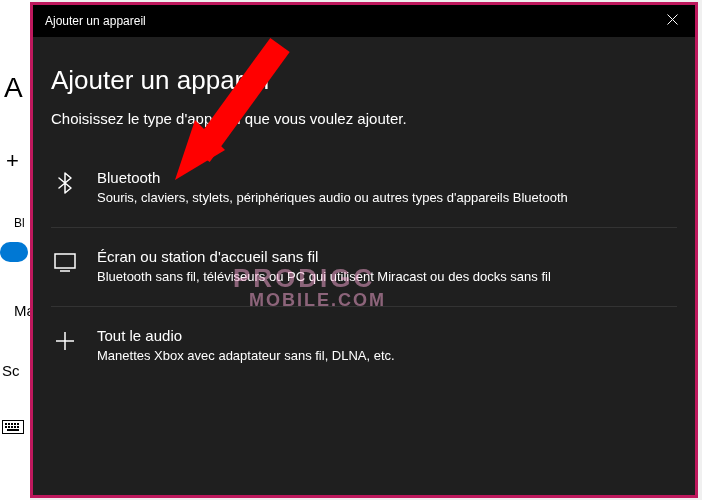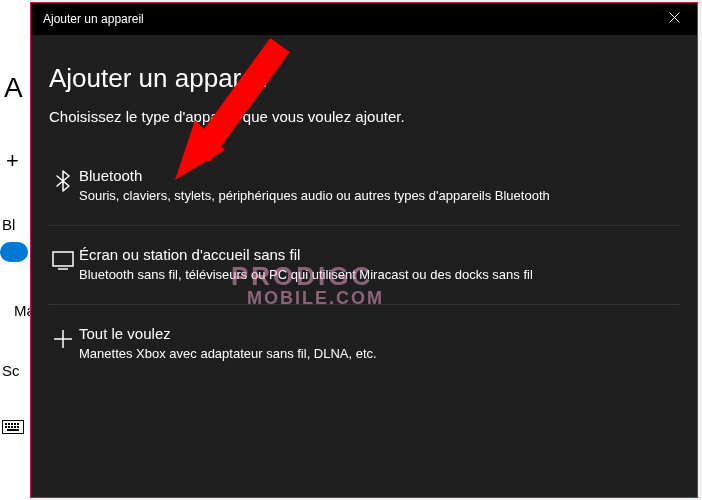--- a/index.html
+++ b/index.html
@@ -24,34 +24,34 @@
     background: #fff;
     color: #000;
   }
   .bg-text {
     position: absolute;
     font-size: 28px;
     font-weight: 400;
   }
   .bg-text.t1 { top: 72px; left: 4px; }
   .bg-text.plus-small { top: 148px; left: 6px; font-size: 22px; }
-  .bg-text.bl { top: 216px; left: 2px; font-size: 15px; }
+  .bg-text.bl { top: 216px; left: 14px; font-size: 12px; }
   .bg-toggle { position: absolute; top: 242px; left: 0; width: 28px; height: 20px; background: #0078d4; border-radius: 10px; }
   .bg-text.ma { top: 302px; left: 14px; font-size: 15px; }
   .bg-text.sc { top: 362px; left: 2px; font-size: 15px; text-align: center; }
   .bg-keyboard { position: absolute; top: 420px; left: 2px; }
 
   .dialog {
     position: absolute;
     left: 30px;
     top: 2px;
     width: 668px;
     height: 496px;
     background: #1f1f1f;
-    border: 1px solid #be185d;
+    border: 3px solid #be185d;
     color: #fff;
   }
   .titlebar {
     height: 32px;
     background: #000;
     display: flex;
     align-items: center;
     padding: 0 12px;
     font-size: 12px;
     position: relative;
@@ -85,21 +85,21 @@
   .subheading {
     font-size: 15px;
     color: #fff;
     margin-bottom: 28px;
   }
 
   .option {
     display: flex;
     align-items: flex-start;
     padding: 14px 0;
-    gap: 2px;
+    gap: 18px;
     cursor: pointer;
   }
   .divider {
     height: 1px;
     background: #333;
     margin: 6px 0;
   }
   .option-icon {
     width: 28px;
     display: flex;
@@ -223,21 +223,21 @@
     <div class="divider"></div>
 
     <div class="option">
       <div class="option-icon">
         <svg viewBox="0 0 24 24" fill="none" stroke="#fff" stroke-width="1.5">
             <line x1="12" y1="3" x2="12" y2="21"></line>
             <line x1="3" y1="12" x2="21" y2="12"></line>
           </svg>
       </div>
       <div class="option-text">
-        <div class="option-title">Tout le voulez</div>
+        <div class="option-title">Tout le audio</div>
         <div class="option-desc">Manettes Xbox avec adaptateur sans fil, DLNA, etc.</div>
       </div>
     </div>
   </div>
 
   <div class="watermark">
     <div>PRODIGC</div>
     <div class="line2">MOBILE.COM</div>
   </div>
 </div>

